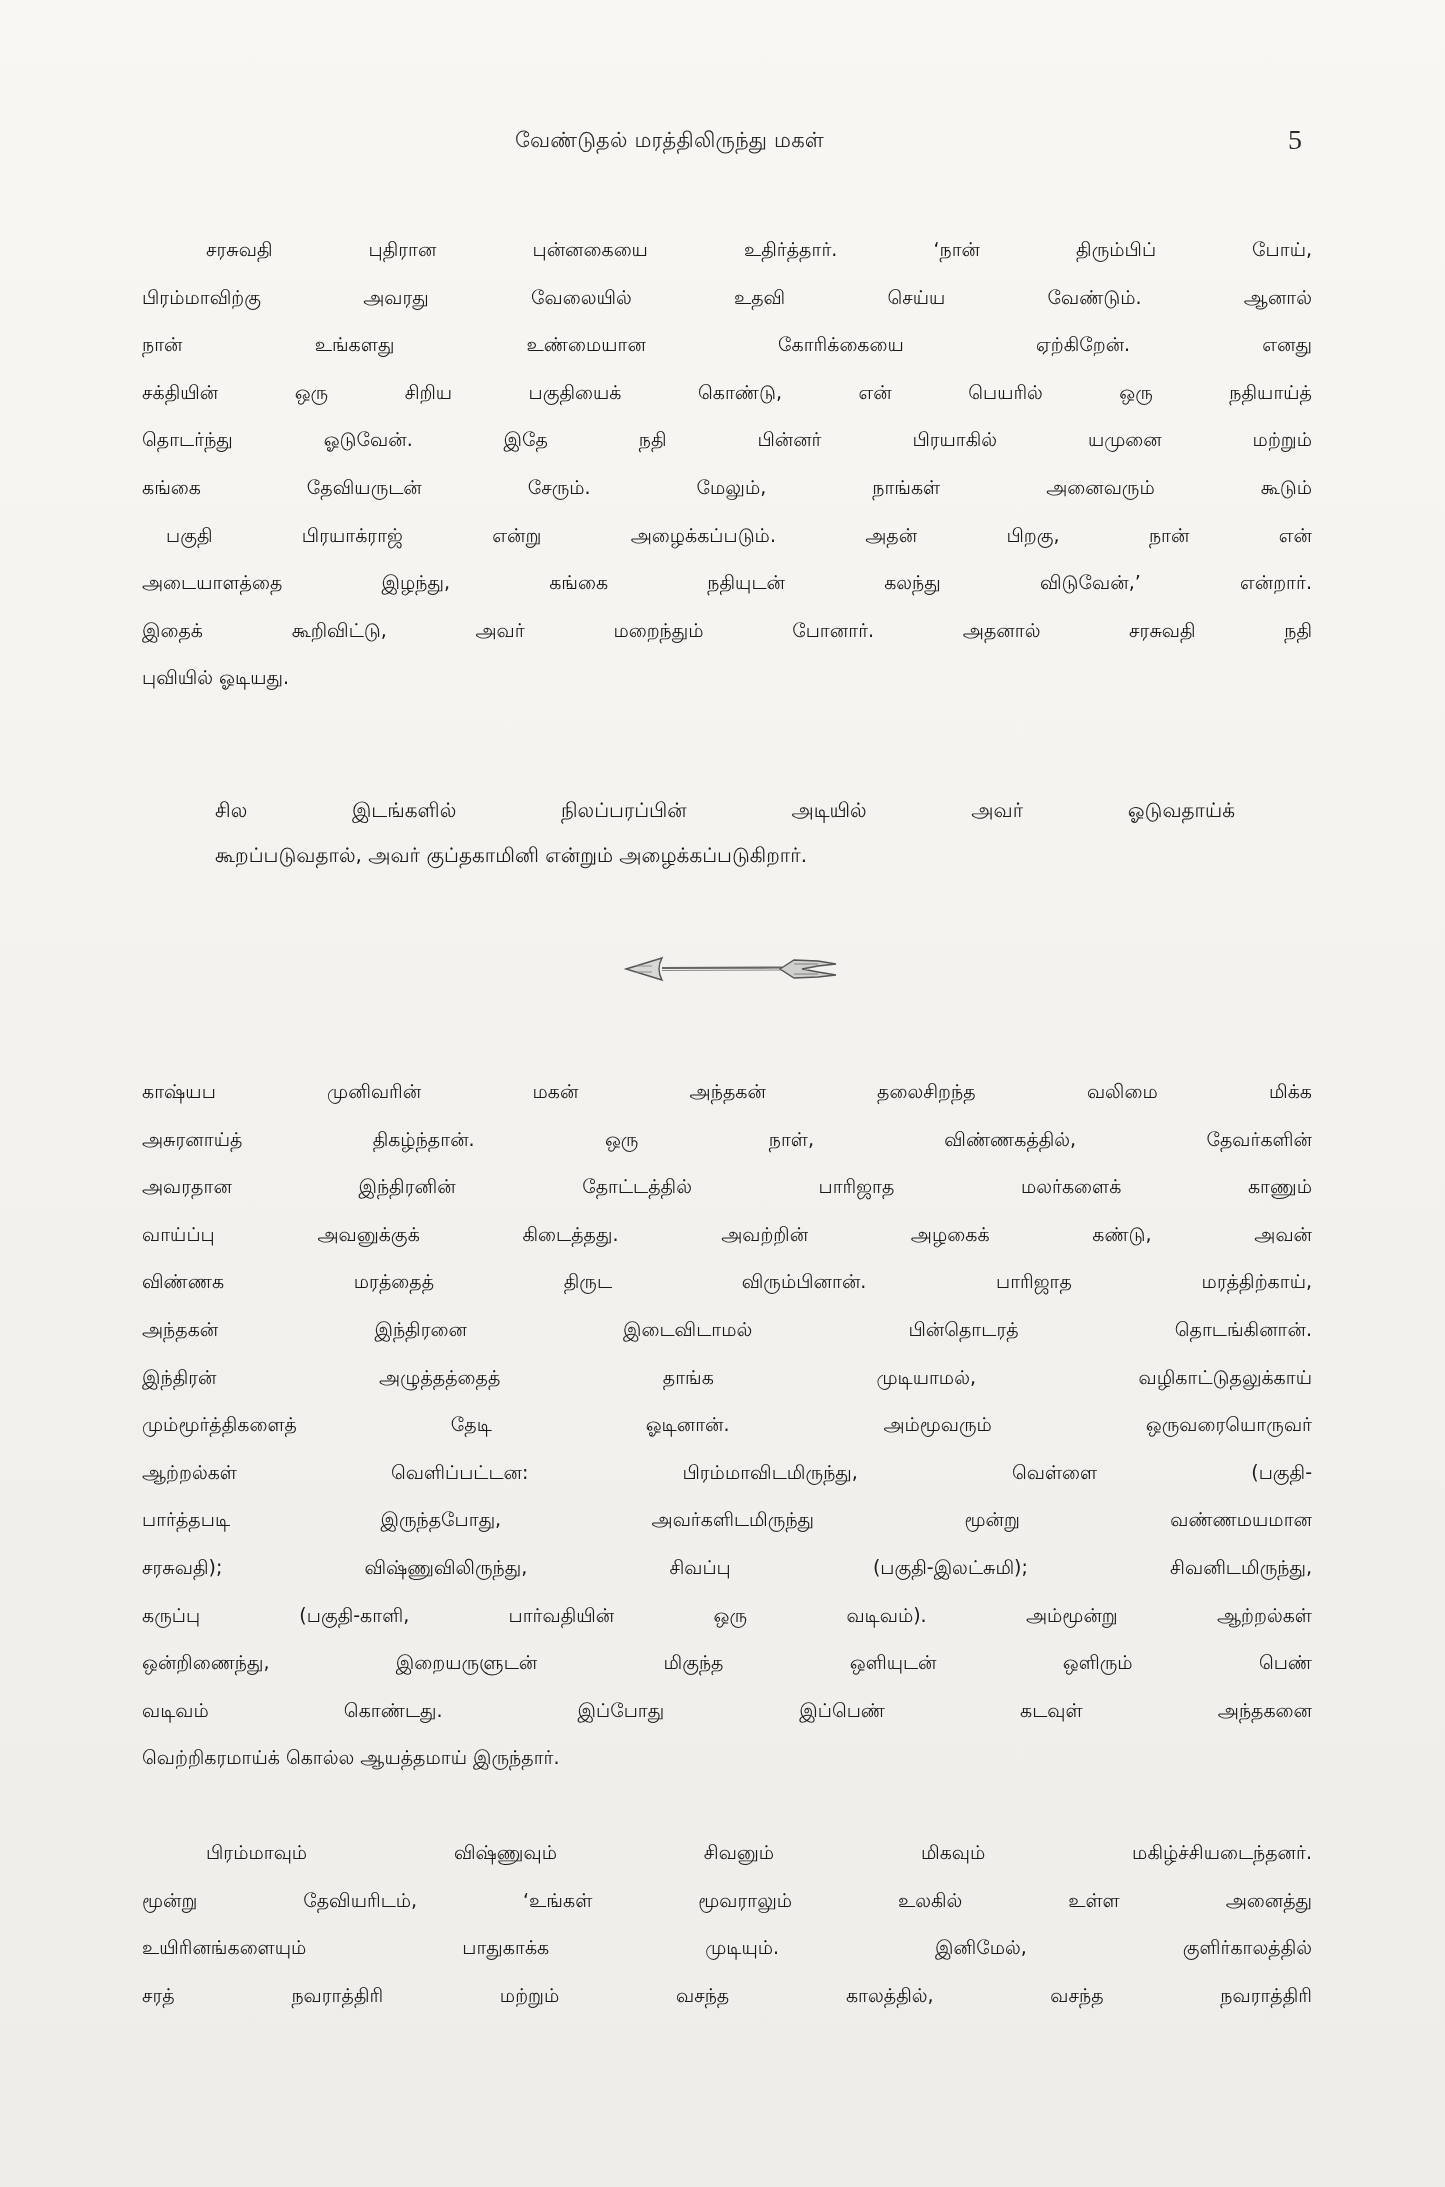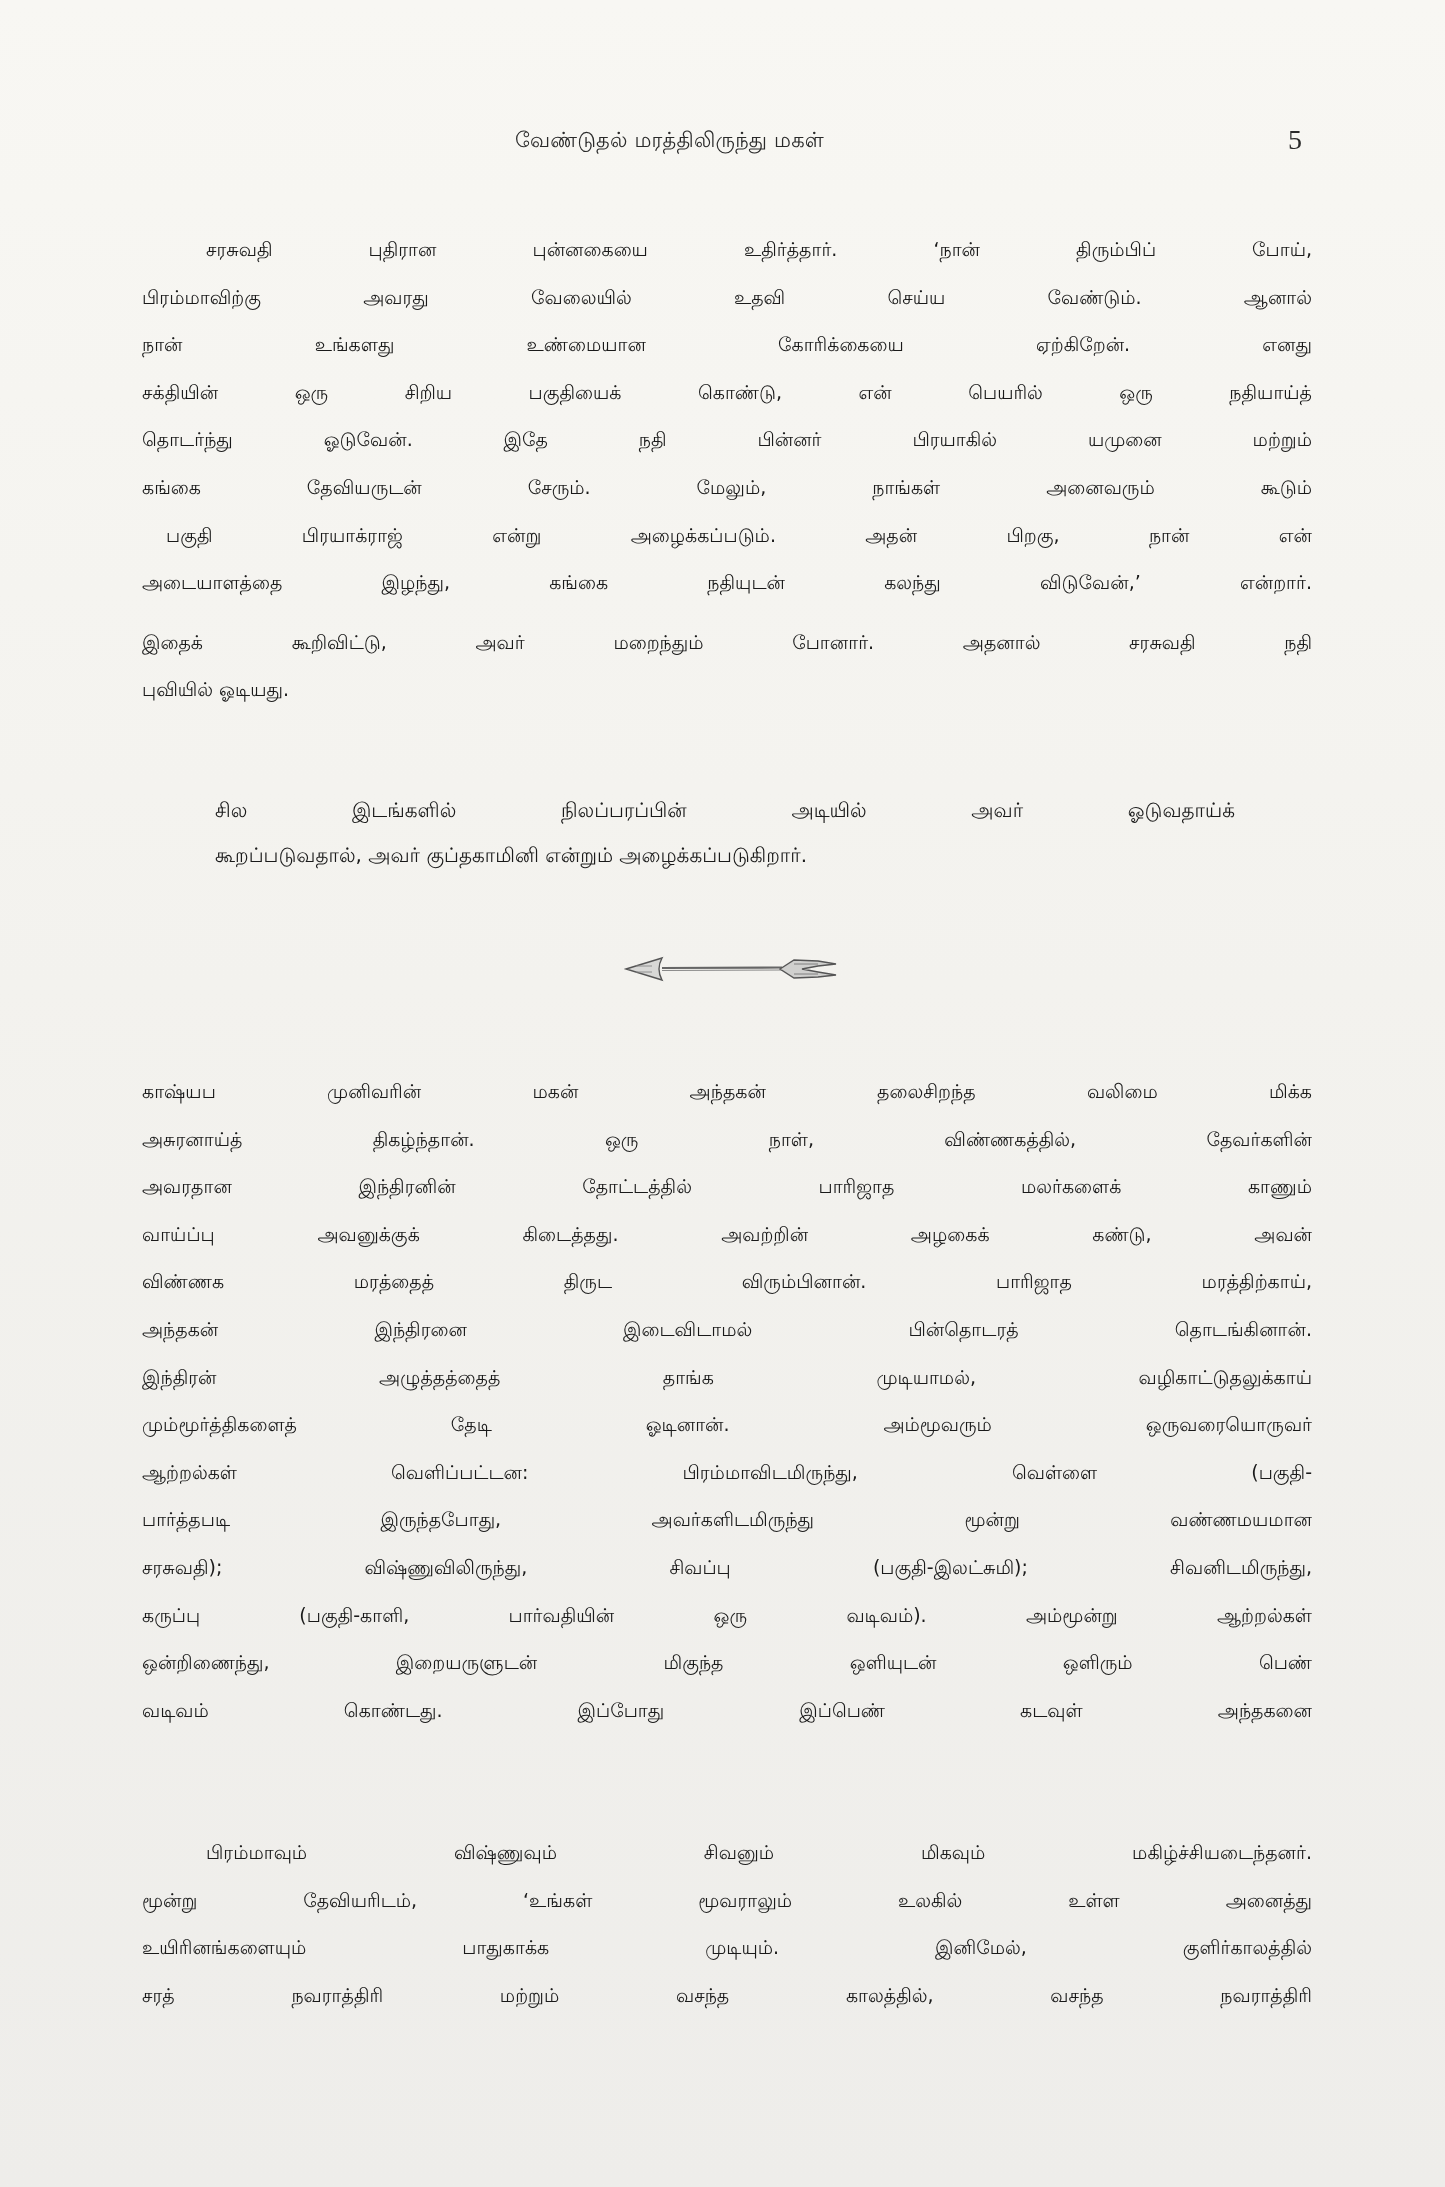--- a/index.html
+++ b/index.html
@@ -92,21 +92,21 @@
 
   <div class="body-block block-1">
     <span class="line ind" style="white-space: normal; text-align-last: justify; text-align: justify;">சரசுவதி புதிரான புன்னகையை உதிர்த்தார். ‘நான் திரும்பிப் போய்,</span>
     <span class="line" style="white-space: normal; text-align-last: justify; text-align: justify;">பிரம்மாவிற்கு அவரது வேலையில் உதவி செய்ய வேண்டும். ஆனால்</span>
     <span class="line" style="white-space: normal; text-align-last: justify; text-align: justify;">நான் உங்களது உண்மையான கோரிக்கையை ஏற்கிறேன். எனது</span>
     <span class="line" style="white-space: normal; text-align-last: justify; text-align: justify;">சக்தியின் ஒரு சிறிய பகுதியைக் கொண்டு, என் பெயரில் ஒரு நதியாய்த்</span>
     <span class="line" style="white-space: normal; text-align-last: justify; text-align: justify;">தொடர்ந்து ஓடுவேன். இதே நதி பின்னர் பிரயாகில் யமுனை மற்றும்</span>
     <span class="line" style="white-space: normal; text-align-last: justify; text-align: justify;">கங்கை தேவியருடன் சேரும். மேலும், நாங்கள் அனைவரும் கூடும்</span>
     <span class="line" style="white-space: normal; text-align-last: justify; text-align: justify; margin-left: 24px;">பகுதி பிரயாக்ராஜ் என்று அழைக்கப்படும். அதன் பிறகு, நான் என்</span>
     <span class="line" style="white-space: normal; text-align-last: justify; text-align: justify;">அடையாளத்தை இழந்து, கங்கை நதியுடன் கலந்து விடுவேன்,’ என்றார்.</span>
-    <span class="line" style="white-space: normal; text-align-last: justify; text-align: justify; margin-top: 12px;">இதைக் கூறிவிட்டு, அவர் மறைந்தும் போனார். அதனால் சரசுவதி நதி</span>
+    <span class="line" style="white-space: normal; text-align-last: justify; text-align: justify;">இதைக் கூறிவிட்டு, அவர் மறைந்தும் போனார். அதனால் சரசுவதி நதி</span>
     <span class="line last">புவியில் ஓடியது.</span>
   </div>
 
   <div class="note-block">
     <span class="line" style="white-space: normal; text-align-last: justify; text-align: justify;">சில இடங்களில் நிலப்பரப்பின் அடியில் அவர் ஓடுவதாய்க்</span>
     <span class="line last">கூறப்படுவதால், அவர் குப்தகாமினி என்றும் அழைக்கப்படுகிறார்.</span>
   </div>
 
   <svg class="ornament" viewBox="0 0 216 34" xmlns="http://www.w3.org/2000/svg">
     <g fill="none" stroke="#555" stroke-width="1.4">
@@ -130,20 +130,21 @@
     <span class="line" style="white-space: normal; text-align-last: justify; text-align: justify;">விண்ணக மரத்தைத் திருட விரும்பினான். பாரிஜாத மரத்திற்காய்,</span>
     <span class="line" style="white-space: normal; text-align-last: justify; text-align: justify;">அந்தகன் இந்திரனை இடைவிடாமல் பின்தொடரத் தொடங்கினான்.</span>
     <span class="line" style="white-space: normal; text-align-last: justify; text-align: justify;">இந்திரன் அழுத்தத்தைத் தாங்க முடியாமல், வழிகாட்டுதலுக்காய்</span>
     <span class="line" style="white-space: normal; text-align-last: justify; text-align: justify;">மும்மூர்த்திகளைத் தேடி ஓடினான். அம்மூவரும் ஒருவரையொருவர்</span>
     <span class="line" style="white-space: normal; text-align-last: justify; text-align: justify;">ஆற்றல்கள் வெளிப்பட்டன: பிரம்மாவிடமிருந்து, வெள்ளை (பகுதி-</span>
     <span class="line" style="white-space: normal; text-align-last: justify; text-align: justify;">பார்த்தபடி இருந்தபோது, அவர்களிடமிருந்து மூன்று வண்ணமயமான</span>
     <span class="line" style="white-space: normal; text-align-last: justify; text-align: justify;">சரசுவதி); விஷ்ணுவிலிருந்து, சிவப்பு (பகுதி-இலட்சுமி); சிவனிடமிருந்து,</span>
     <span class="line" style="white-space: normal; text-align-last: justify; text-align: justify;">கருப்பு (பகுதி-காளி, பார்வதியின் ஒரு வடிவம்). அம்மூன்று ஆற்றல்கள்</span>
     <span class="line" style="white-space: normal; text-align-last: justify; text-align: justify;">ஒன்றிணைந்து, இறையருளுடன் மிகுந்த ஒளியுடன் ஒளிரும் பெண்</span>
     <span class="line" style="white-space: normal; text-align-last: justify; text-align: justify;">வடிவம் கொண்டது. இப்போது இப்பெண் கடவுள் அந்தகனை</span>
+    <span class="line last">வெற்றிகரமாய்க் கொல்ல ஆயத்தமாய் இருந்தார்.</span>
   </div>
 
   <div class="body-block block-3">
     <span class="line ind" style="white-space: normal; text-align-last: justify; text-align: justify;">பிரம்மாவும் விஷ்ணுவும் சிவனும் மிகவும் மகிழ்ச்சியடைந்தனர்.</span>
     <span class="line" style="white-space: normal; text-align-last: justify; text-align: justify;">மூன்று தேவியரிடம், ‘உங்கள் மூவராலும் உலகில் உள்ள அனைத்து</span>
     <span class="line" style="white-space: normal; text-align-last: justify; text-align: justify;">உயிரினங்களையும் பாதுகாக்க முடியும். இனிமேல், குளிர்காலத்தில்</span>
     <span class="line" style="white-space: normal; text-align-last: justify; text-align: justify;">சரத் நவராத்திரி மற்றும் வசந்த காலத்தில், வசந்த நவராத்திரி</span>
   </div>
 
 </div>

